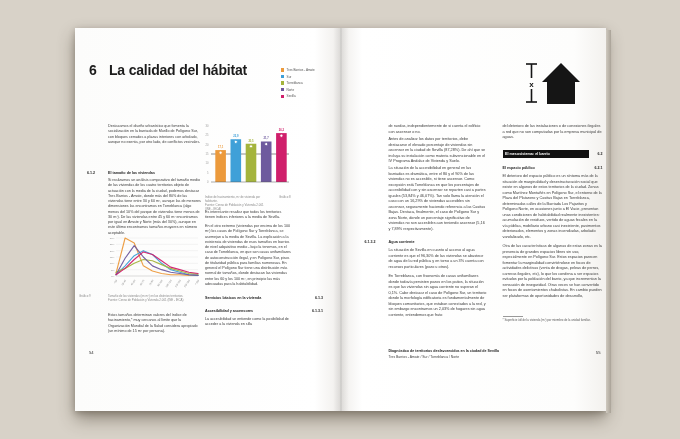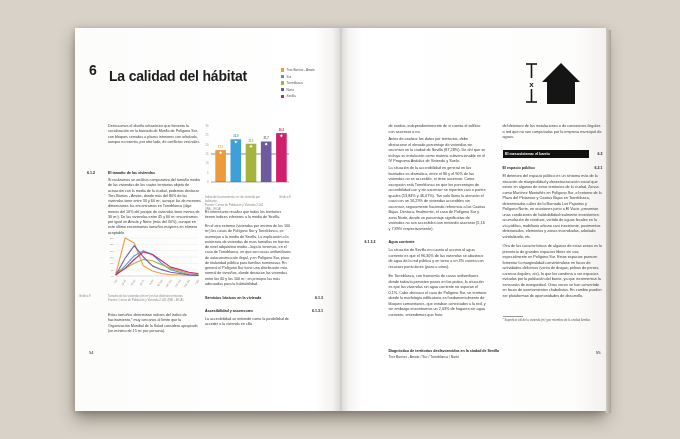--- a/index.html
+++ b/index.html
@@ -35,21 +35,21 @@
   .fn-rule{width:20px;height:.7px;background:#999;margin-bottom:1.8px;}
   .footnote{font-size:2.9px;line-height:1.4;color:#5a5a5a;}
 </style>
 </head>
 <body>
 
 <div class="spread">
 
   <div class="page left lp">
     <div class="b chapnum" style="left:14px;top:34px;">6</div>
-    <div class="b chaptitle" style="left:34px;top:40px;">La calidad del hábitat</div>
+    <div class="b chaptitle" style="left:34px;top:34px;">La calidad del hábitat</div>
 
     <div class="b legend" style="left:206px;top:40px;">
         <div class="legend-row">
           <span class="legend-swatch" style="background: rgb(236, 154, 60);"></span>
           <span class="legend-label">Tres Barrios - Amate</span>
         </div>
         <div class="legend-row">
           <span class="legend-swatch" style="background: rgb(63, 160, 216);"></span>
           <span class="legend-label">Sur</span>
         </div>

